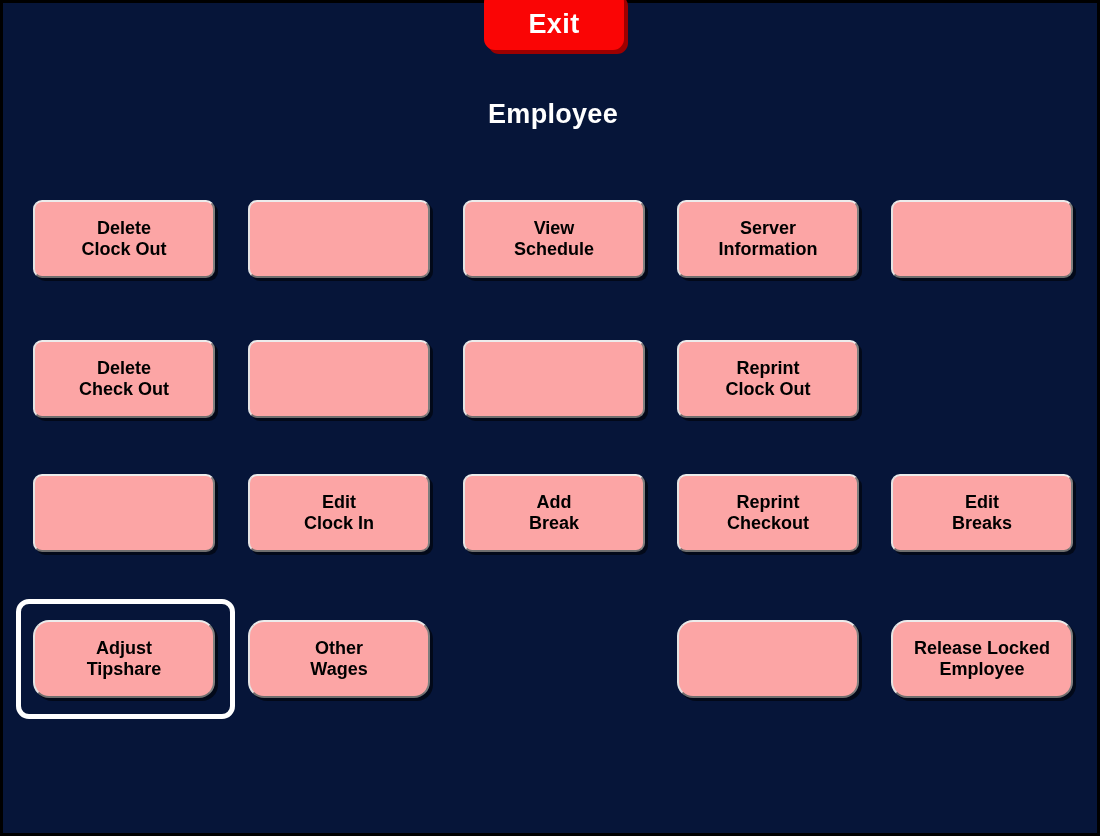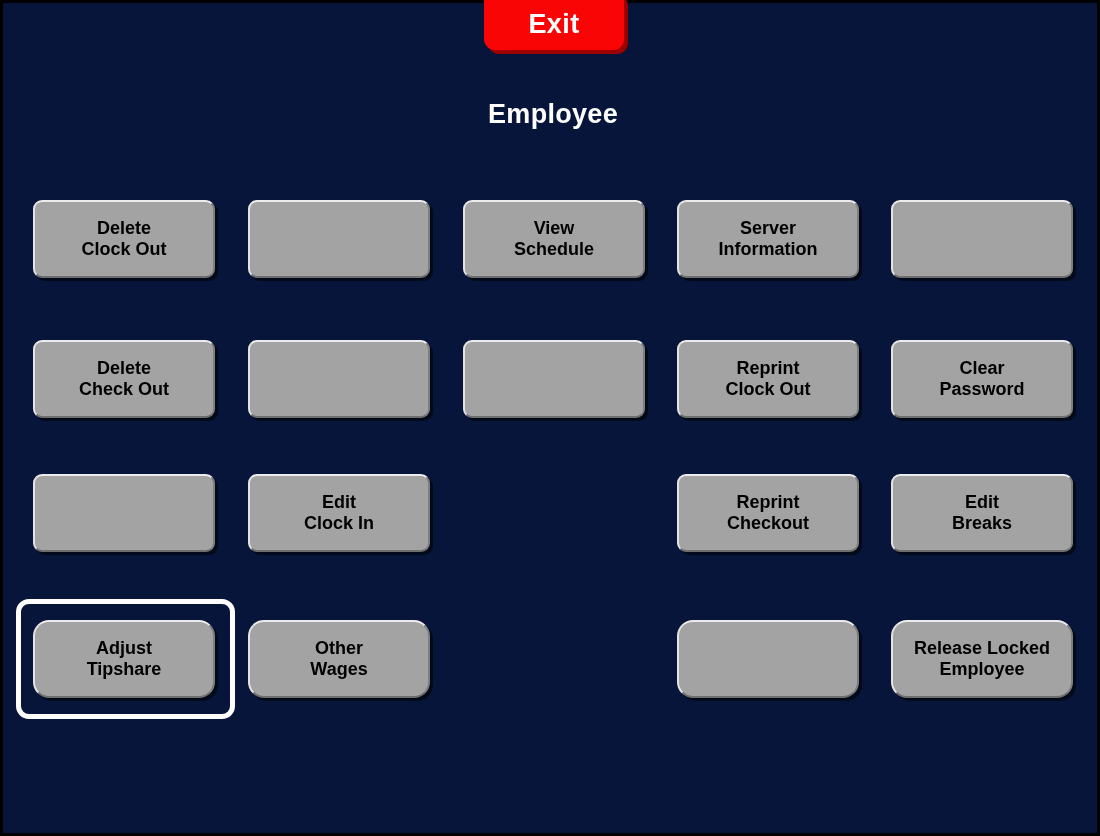--- a/index.html
+++ b/index.html
@@ -68,21 +68,21 @@
     top: 0;
     width: 1100px;
     height: 836px;
   }
 
   .pos-btn {
     position: absolute;
     width: 182px;
     height: 78px;
     box-sizing: border-box;
-    background: #a3a3a3;
+    background: #fca5a5;
     border-radius: 9px;
     border-top: 2px solid #ececec;
     border-left: 2px solid #e4e4e4;
     border-right: 2px solid #7e7e7e;
     border-bottom: 2px solid #6e6e6e;
     box-shadow: 3px 3px 0 0 rgba(0,0,0,0.55);
     color: #000000;
     font-family: "Liberation Sans", sans-serif;
     font-size: 18px;
     font-weight: bold;
@@ -146,26 +146,26 @@
     <div class="pos-btn c2 r0">View
 Schedule</div>
     <div class="pos-btn c4 r0 empty"></div>
 
     <div class="pos-btn c0 r1">Delete
 Check Out</div>
     <div class="pos-btn c1 r1 empty"></div>
     <div class="pos-btn c2 r1 empty"></div>
     <div class="pos-btn c3 r1">Reprint
 Clock Out</div>
-    <div class="pos-btn c4 r1">Clear
-Password</div>
 
     <div class="pos-btn c0 r2 empty"></div>
     <div class="pos-btn c1 r2">Edit
 Clock In</div>
+    <div class="pos-btn c2 r2">Add
+Break</div>
     <div class="pos-btn c3 r2">Reprint
 Checkout</div>
     <div class="pos-btn c4 r2">Edit
 Breaks</div>
 
     <div class="pos-btn c0 r3">Adjust
 Tipshare</div>
     <div class="pos-btn c1 r3">Other
 Wages</div>
     <div class="pos-btn c3 r3 empty"></div>

